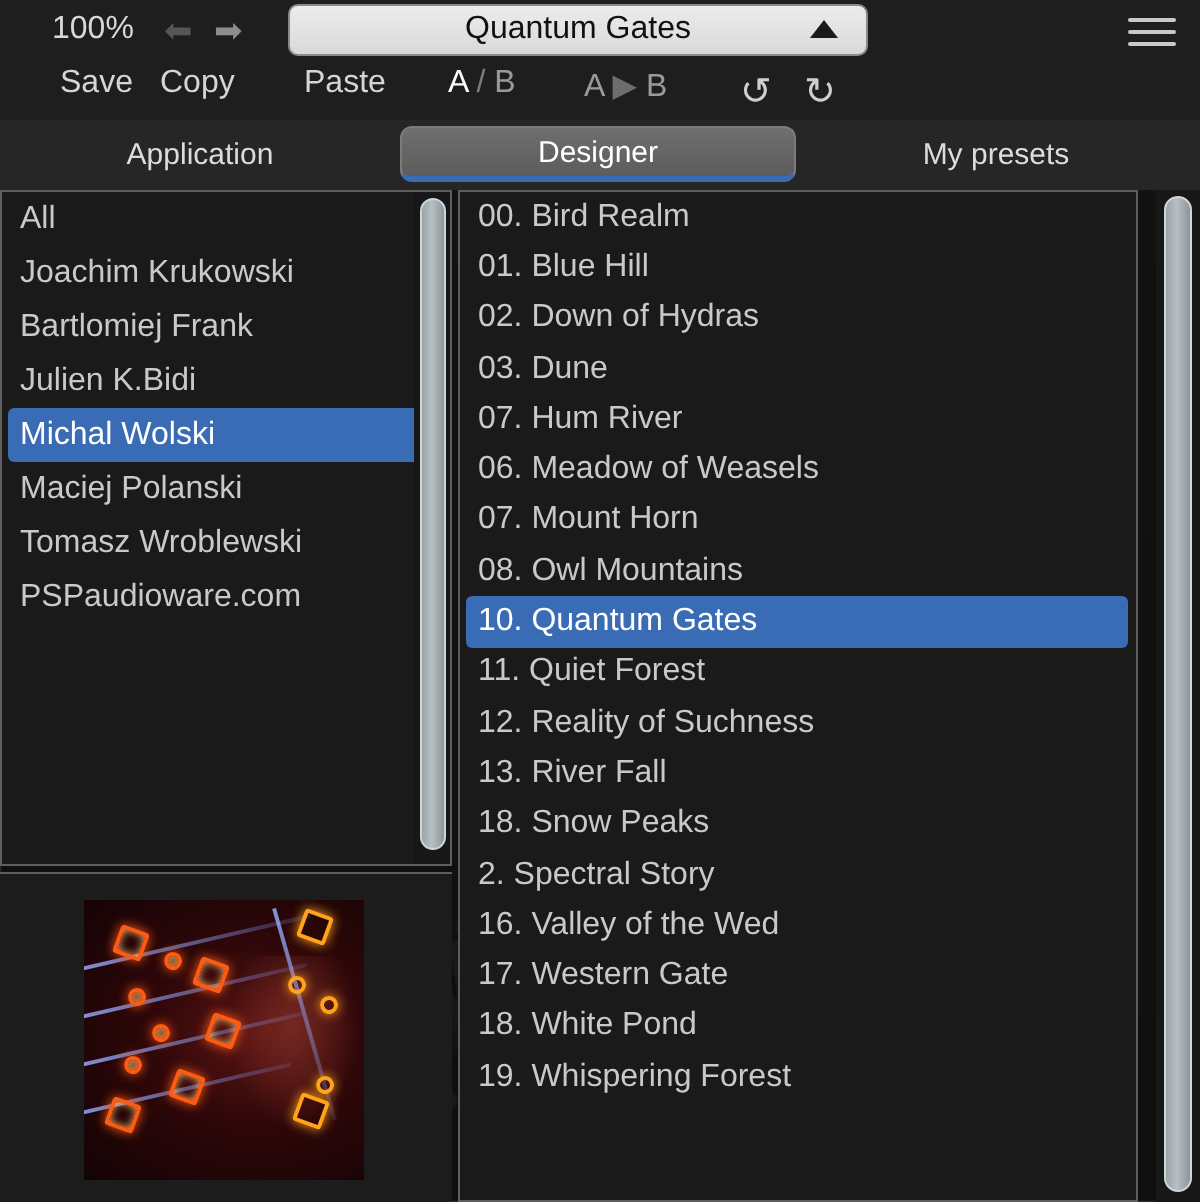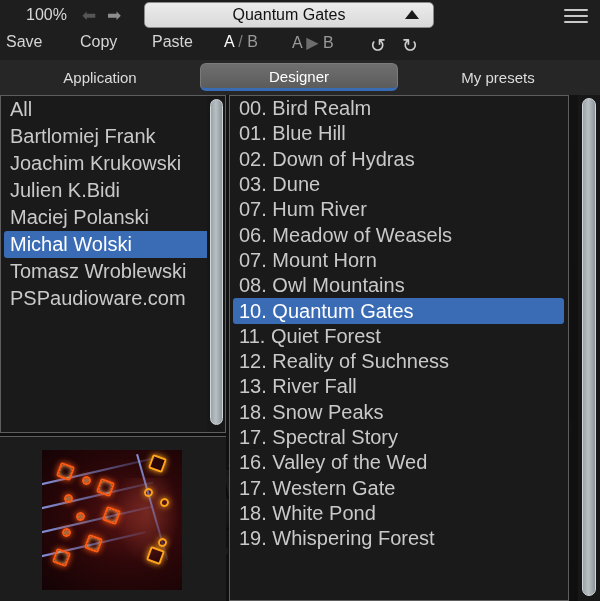--- a/index.html
+++ b/index.html
@@ -69,21 +69,21 @@
       border:1px solid #7b7b7b; border-radius:6px; color:#fff;
       border-bottom:3px solid #3a6bb5; }
 
   
   .panel { position:absolute; background:#1a1a1a; border:1px solid #5e5e5e;
       z-index:20; overflow:hidden; }
   #designer-panel { left:0; top:95px; width:226px; height:338px; }
   #preset-panel  { left:229px; top:95px; width:340px; height:506px; }
 
   .row { height:27px; display:flex; align-items:center; padding-left:9px;
-      color:#c9c9c9; font-size:20px; white-space:nowrap; cursor:pointer; }
+      color:#c9c9c9; font-size:16px; white-space:nowrap; cursor:pointer; }
   .row.sel { background:#3a6bb5; color:#fff; border-radius:3px;
       margin:0 4px 0 3px; padding-left:6px; }
 
   
   .sbar { position:absolute; z-index:25; background:#171717; }
   .sthumb { position:absolute; background:linear-gradient(90deg,#9aa3a8,#b8c0c4 45%,#8d9599);
       border:1px solid #cfd6d9; border-radius:7px; cursor:pointer; }
 
   
   #thumb-panel { position:absolute; left:0; top:436px; width:226px; height:165px;
@@ -192,21 +192,21 @@
       <span class="tri"></span>
     </div>
 
     <div class="hamburger">
       <span></span>
         <span></span>
         <span></span>
     </div>
 
     <div class="tb-row2">
-      <div class="tb-btn" style="left:6px;text-align:right;">Save</div>
+      <div class="tb-btn" style="left:30px;text-align:right;">Save</div>
       <div class="tb-btn" style="left:80px;">Copy</div>
       <div class="tb-btn" style="left:152px;">Paste</div>
 
       <div class="ab-group" style="left:224px;">
         <span class="hi">A</span>
         <span class="sep">/</span>
         <span class="lo">B</span>
       </div>
 
       <div class="ab-group" style="left:292px;">
@@ -221,25 +221,25 @@
   </div>
 
   <div class="tabbar">
     <div class="tab active" style="left:200px;width:198px;">Designer</div>
     <div class="tab" style="left:24px;width:152px;">Application</div>
     <div class="tab" style="left:420px;width:156px;">My presets</div>
   </div>
 
   <div class="panel" id="designer-panel">
       <div class="row">All</div>
+      <div class="row">Joachim Krukowski</div>
       <div class="row">Bartlomiej Frank</div>
-      <div class="row">Joachim Krukowski</div>
       <div class="row">Julien K.Bidi</div>
+      <div class="row sel">Michal Wolski</div>
       <div class="row">Maciej Polanski</div>
-      <div class="row sel">Michal Wolski</div>
       <div class="row">Tomasz Wroblewski</div>
       <div class="row">PSPaudioware.com</div>
     </div>
   <div class="sbar" style="left:207px;top:96px;width:18px;height:336px;">
     <div class="sthumb" style="left:3px;top:3px;width:13px;height:326px;"></div>
   </div>
 
   <div class="panel" id="preset-panel">
       <div class="row" style="height: 25.3px;">00. Bird Realm</div>
       <div class="row" style="height: 25.3px;">01. Blue Hill</div>
@@ -247,21 +247,21 @@
       <div class="row" style="height: 25.3px;">03. Dune</div>
       <div class="row" style="height: 25.3px;">07. Hum River</div>
       <div class="row" style="height: 25.3px;">06. Meadow of Weasels</div>
       <div class="row" style="height: 25.3px;">07. Mount Horn</div>
       <div class="row" style="height: 25.3px;">08. Owl Mountains</div>
       <div class="row sel" style="height: 25.3px;">10. Quantum Gates</div>
       <div class="row" style="height: 25.3px;">11. Quiet Forest</div>
       <div class="row" style="height: 25.3px;">12. Reality of Suchness</div>
       <div class="row" style="height: 25.3px;">13. River Fall</div>
       <div class="row" style="height: 25.3px;">18. Snow Peaks</div>
-      <div class="row" style="height: 25.3px;">17. Spectral Story</div>
+      <div class="row" style="height: 25.3px;">2. Spectral Story</div>
       <div class="row" style="height: 25.3px;">16. Valley of the Wed</div>
       <div class="row" style="height: 25.3px;">17. Western Gate</div>
       <div class="row" style="height: 25.3px;">18. White Pond</div>
       <div class="row" style="height: 25.3px;">19. Whispering Forest</div>
     </div>
   <div class="sbar" style="left:578px;top:95px;width:22px;height:506px;">
     <div class="sthumb" style="left:4px;top:3px;width:14px;height:498px;"></div>
   </div>
 
   <div id="thumb-panel">

